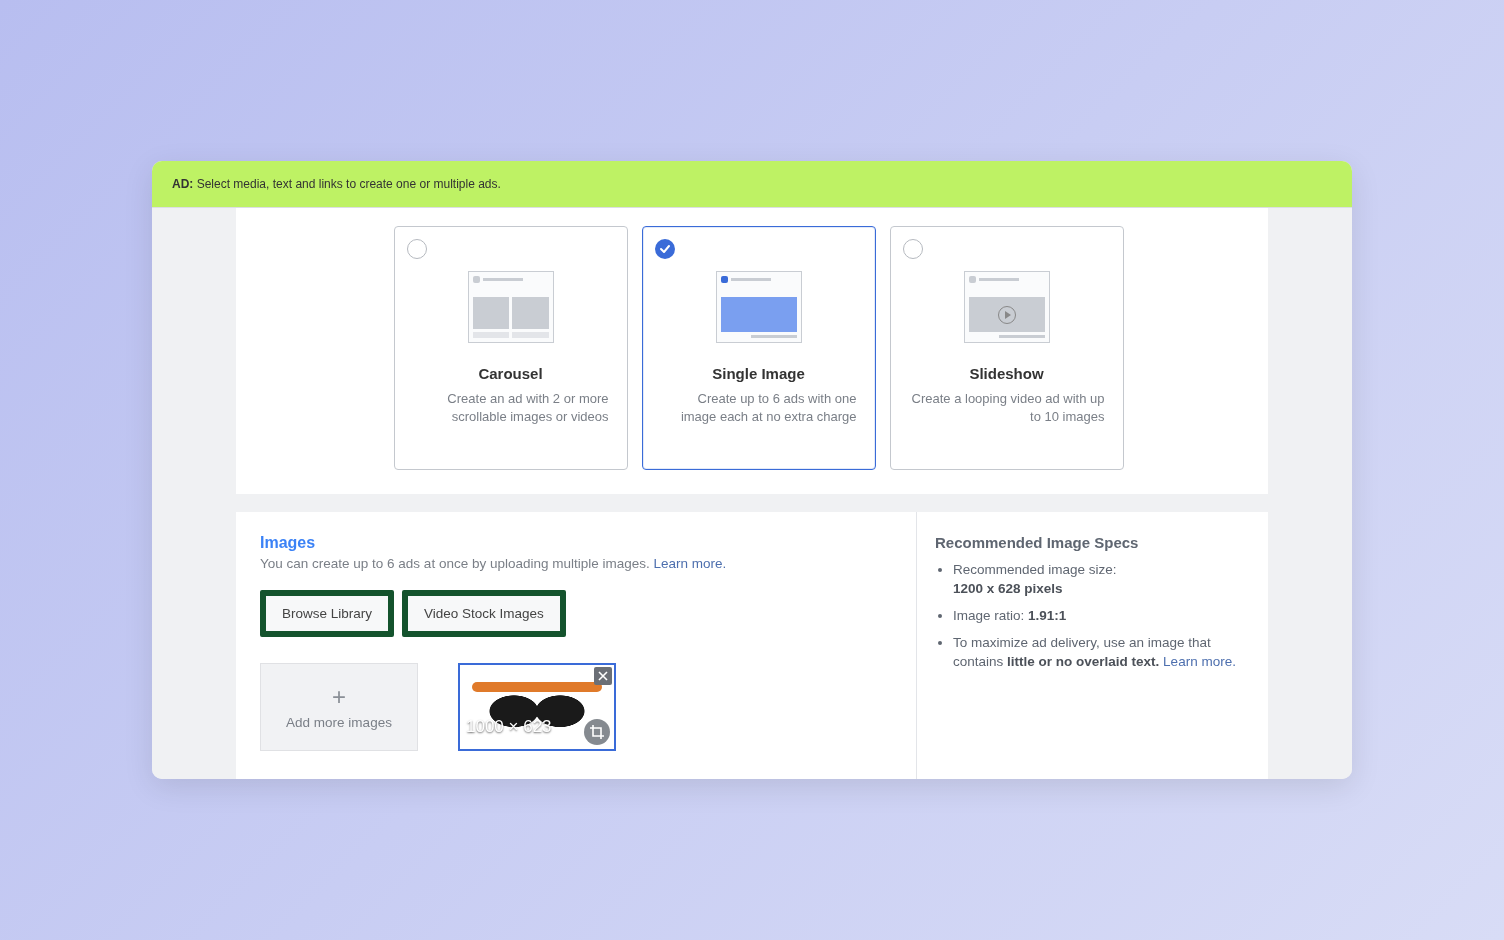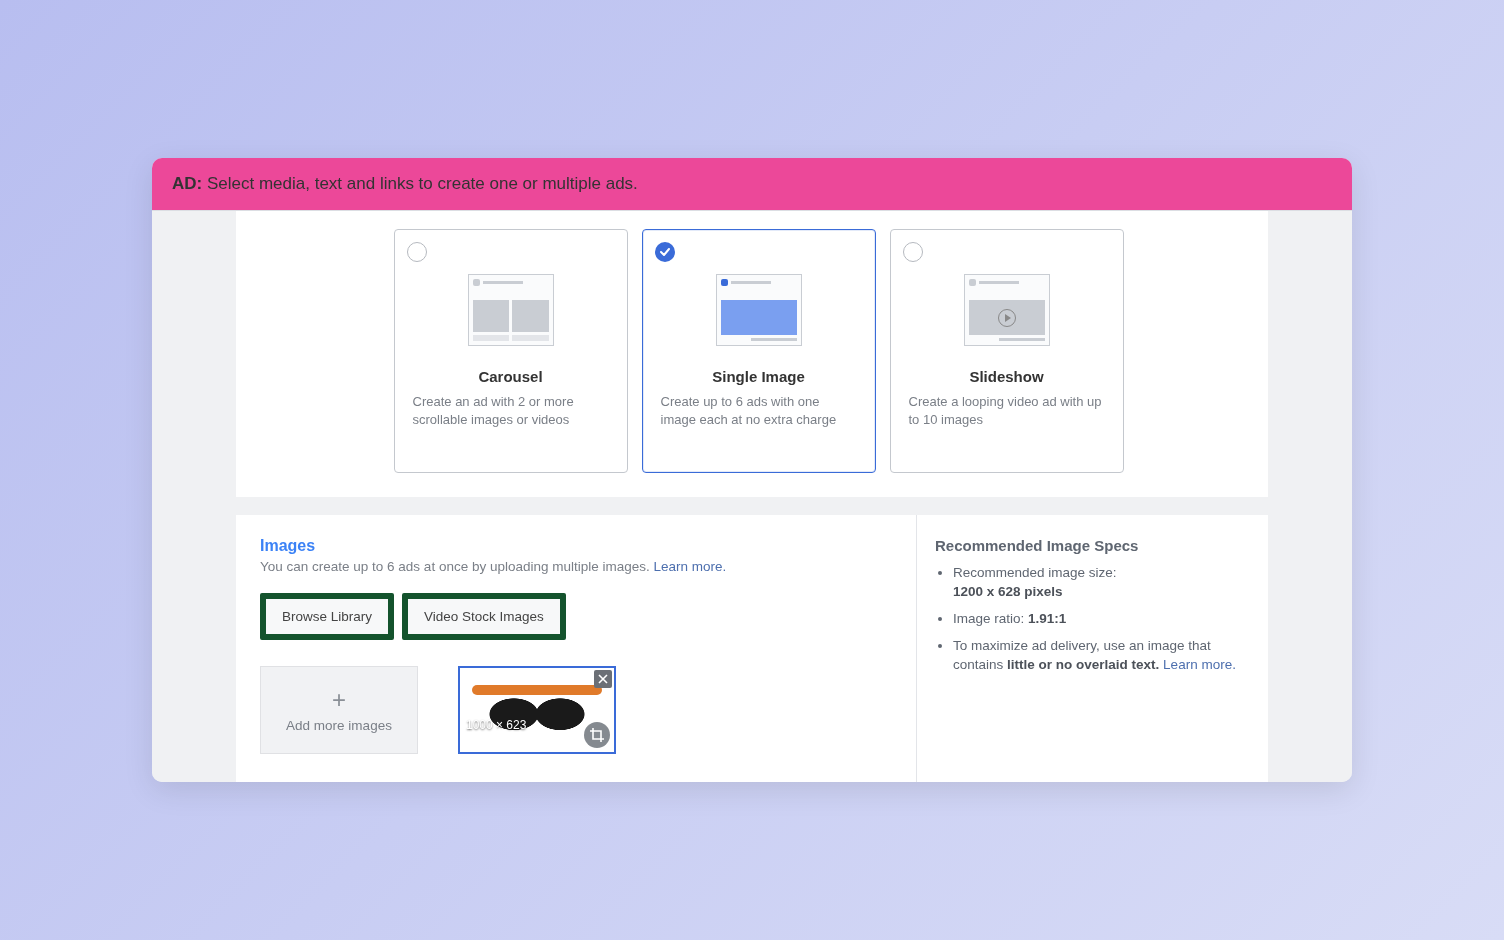--- a/index.html
+++ b/index.html
@@ -13,24 +13,24 @@
     justify-content: center;
   }
   .panel {
     width: 1200px;
     background: #f0f1f3;
     border-radius: 10px;
     overflow: hidden;
     box-shadow: 0 8px 30px rgba(0,0,0,0.10);
   }
   .header {
-    background: #ec4899;
+    background: #bef264;
     padding: 16px 20px;
     border-bottom: 1px solid #dcdee3;
-    font-size: 17px;
+    font-size: 12px;
     color: #333;
   }
   .header strong { font-weight: 700; }
   .content-wrap {
     background: #f0f1f3;
     padding: 0;
   }
   .format-row-wrap {
     background: #fff;
     margin: 0 84px;
@@ -80,21 +80,21 @@
   .card-title {
     margin-top: 18px;
     font-size: 15px;
     font-weight: 600;
     color: #333;
   }
   .card-desc {
     margin-top: 8px;
     font-size: 13px;
     color: #7a7f87;
-    text-align: left;
+    text-align: right;
     line-height: 1.35;
     padding: 0 4px;
   }
 
   
   .mini-frame {
     border: 1px solid #c9cdd3;
     background: #fafbfc;
     width: 86px;
     height: 72px;
@@ -168,21 +168,21 @@
     background:
       radial-gradient(ellipse 40px 26px at 35% 55%, #1a1a1a 60%, transparent 62%),
       radial-gradient(ellipse 40px 26px at 65% 55%, #1a1a1a 60%, transparent 62%),
       linear-gradient(#fff,#fff);
   }
   .uploaded .frame-top {
     position:absolute; top:20%; left:8%; right:8%; height:10px;
     background: #e07a2a; border-radius: 6px;
   }
   .uploaded .dim-label {
-    position:absolute; left:6px; bottom:20px; color:#fff; font-size:12px; font-weight:500;
+    position:absolute; left:6px; bottom:12px; color:#fff; font-size:17px; font-weight:500;
     text-shadow: 0 1px 2px rgba(0,0,0,0.6);
   }
   .close-btn {
     position:absolute; top:2px; right:2px; width:18px;height:18px;
     background:#6b6f76; color:#fff; display:flex;align-items:center;justify-content:center;
     font-size:12px; border-radius:2px;
     cursor:pointer;
   }
   .crop-btn {
     position:absolute; bottom:4px; right:4px; width:26px;height:26px;border-radius:50%;

